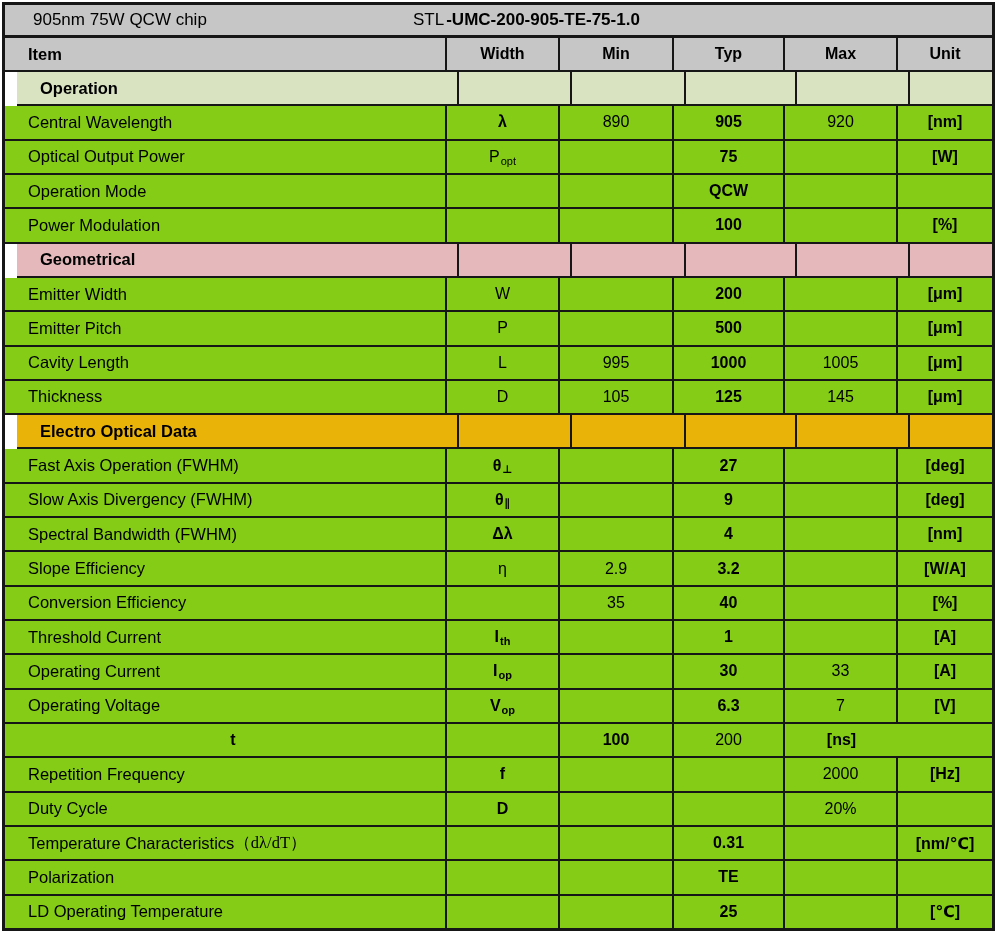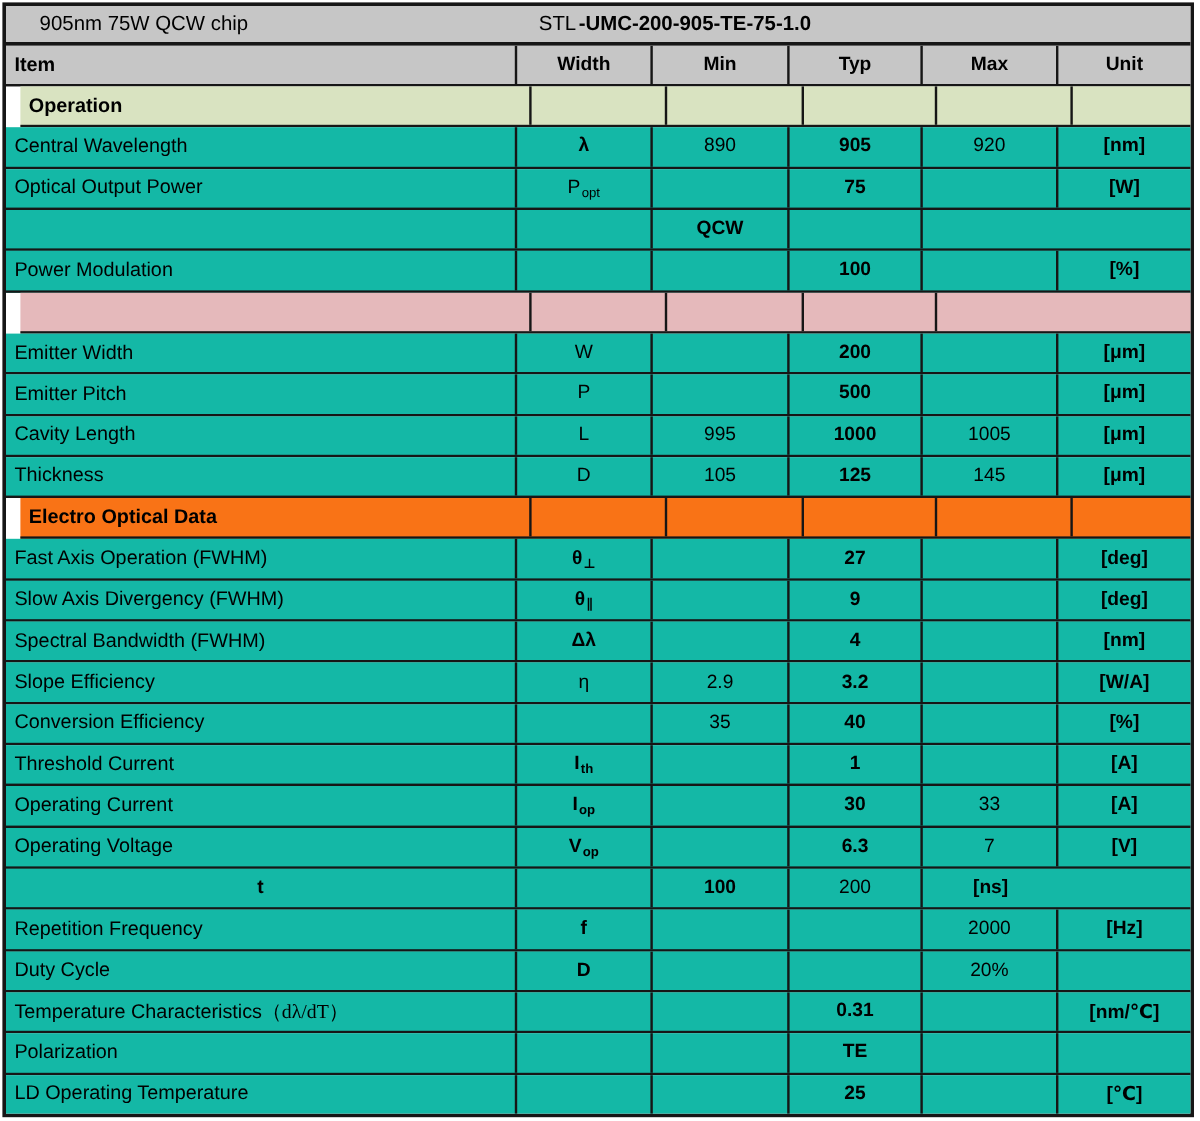--- a/index.html
+++ b/index.html
@@ -11,29 +11,29 @@
   .spec-table{
     height:100%;display:flex;flex-direction:column;
     border:3px solid #161616;background:#fff;box-sizing:border-box;
   }
   .titlebar{
     flex:0 0 30px;background:#c6c6c6;position:relative;
     display:flex;align-items:center;border-bottom:3px solid #161616;
     font-size:17px;
   }
   .titlebar .product{padding-left:28px;}
-  .titlebar .model{position:absolute;left:408px;white-space:nowrap;margin-left:36px;}
+  .titlebar .model{position:absolute;left:408px;white-space:nowrap;}
   .titlebar .model .bold{font-weight:bold;margin-left:2px;}
   .row{
     display:grid;grid-template-columns:426px 113px 114px 111px 113px 1fr;
-    border-bottom:2px solid #161616;min-height:0;
+    border-bottom:2px solid #161616;min-height:0;padding-left:16px;
   }
   .spec-table > .row:last-child{border-bottom:none;}
   .header-row{flex:0 0 32px;background:#c6c6c6;font-weight:bold;font-size:17px;}
-  .data-row{flex:1 1 0;background:#14b8a6;}
+  .data-row{flex:1 1 0;background:#84cc16;}
   .section-row{flex:1 1 0;margin-left:12px;}
   .cell{
     border-right:2px solid #161616;display:flex;align-items:center;
     justify-content:center;min-width:0;font-size:16px;overflow:hidden;
   }
   .cell:last-child{border-right:none;}
   .item-cell{justify-content:flex-start;padding-left:7px;font-size:16.5px;}
   .section-row .item-cell{font-weight:bold;}
   .typ-cell,.unit-cell{font-weight:bold;}
   .sym-bold{font-weight:bold;}
@@ -89,37 +89,43 @@
         <div class="cell sym-cell">
           <span>P</span>
           <span class="sub">opt</span>
         </div>
         <div class="cell min-cell"></div>
         <div class="cell typ-cell">75</div>
         <div class="cell max-cell"></div>
         <div class="cell unit-cell">[W]</div>
       </div>
       <div class="row data-row">
+        <div class="cell item-cell">
+          <span>Operation Mode</span>
+        </div>
         <div class="cell sym-cell"></div>
         <div class="cell min-cell"></div>
         <div class="cell typ-cell">QCW</div>
         <div class="cell max-cell"></div>
         <div class="cell unit-cell"></div>
       </div>
       <div class="row data-row">
         <div class="cell item-cell">
           <span>Power Modulation</span>
         </div>
         <div class="cell sym-cell"></div>
         <div class="cell min-cell"></div>
         <div class="cell typ-cell">100</div>
         <div class="cell max-cell"></div>
         <div class="cell unit-cell">[%]</div>
       </div>
       <div class="row section-row" style="background: rgb(229, 185, 187);">
+        <div class="cell item-cell">
+          <span>Geometrical</span>
+        </div>
         <div class="cell sym-cell"></div>
         <div class="cell min-cell"></div>
         <div class="cell typ-cell"></div>
         <div class="cell max-cell"></div>
         <div class="cell unit-cell"></div>
       </div>
       <div class="row data-row">
         <div class="cell item-cell">
           <span>Emitter Width</span>
         </div>
@@ -160,21 +166,21 @@
           <span>Thickness</span>
         </div>
         <div class="cell sym-cell">
           <span>D</span>
         </div>
         <div class="cell min-cell">105</div>
         <div class="cell typ-cell">125</div>
         <div class="cell max-cell">145</div>
         <div class="cell unit-cell">[μm]</div>
       </div>
-      <div class="row section-row" style="background: #f97316;">
+      <div class="row section-row" style="background: #eab308;">
         <div class="cell item-cell">
           <span>Electro Optical Data</span>
         </div>
         <div class="cell sym-cell"></div>
         <div class="cell min-cell"></div>
         <div class="cell typ-cell"></div>
         <div class="cell max-cell"></div>
         <div class="cell unit-cell"></div>
       </div>
       <div class="row data-row">

